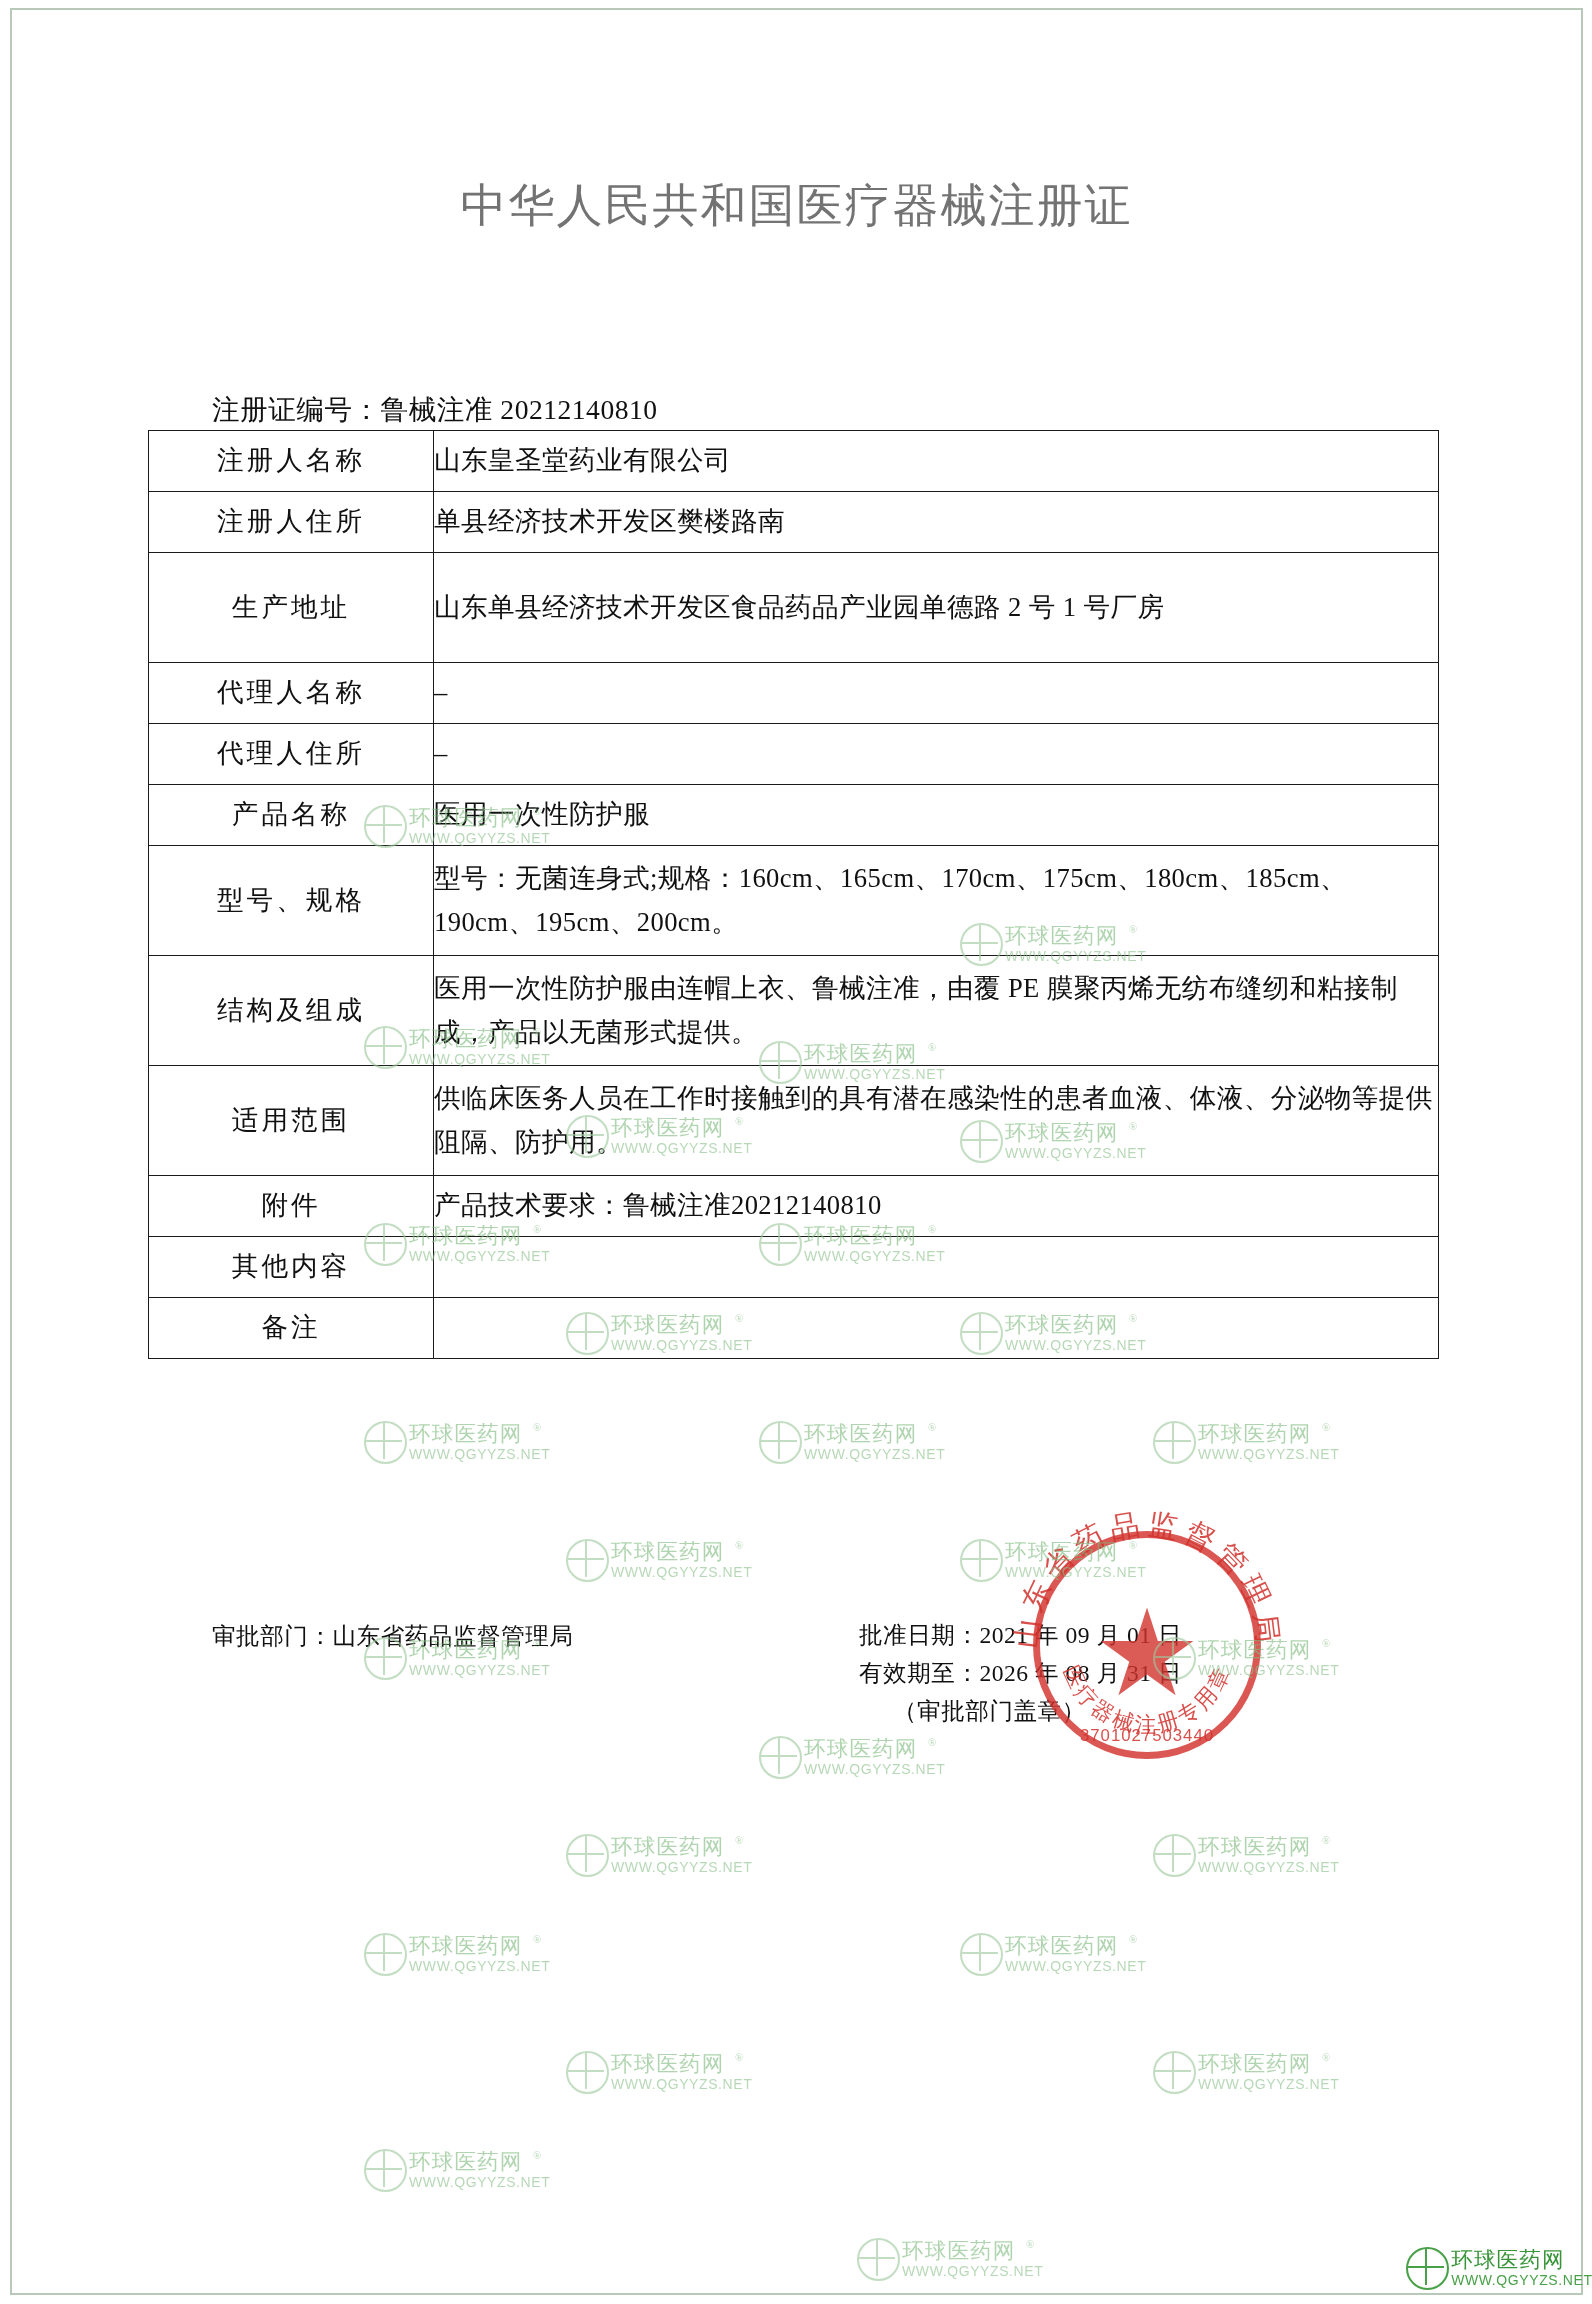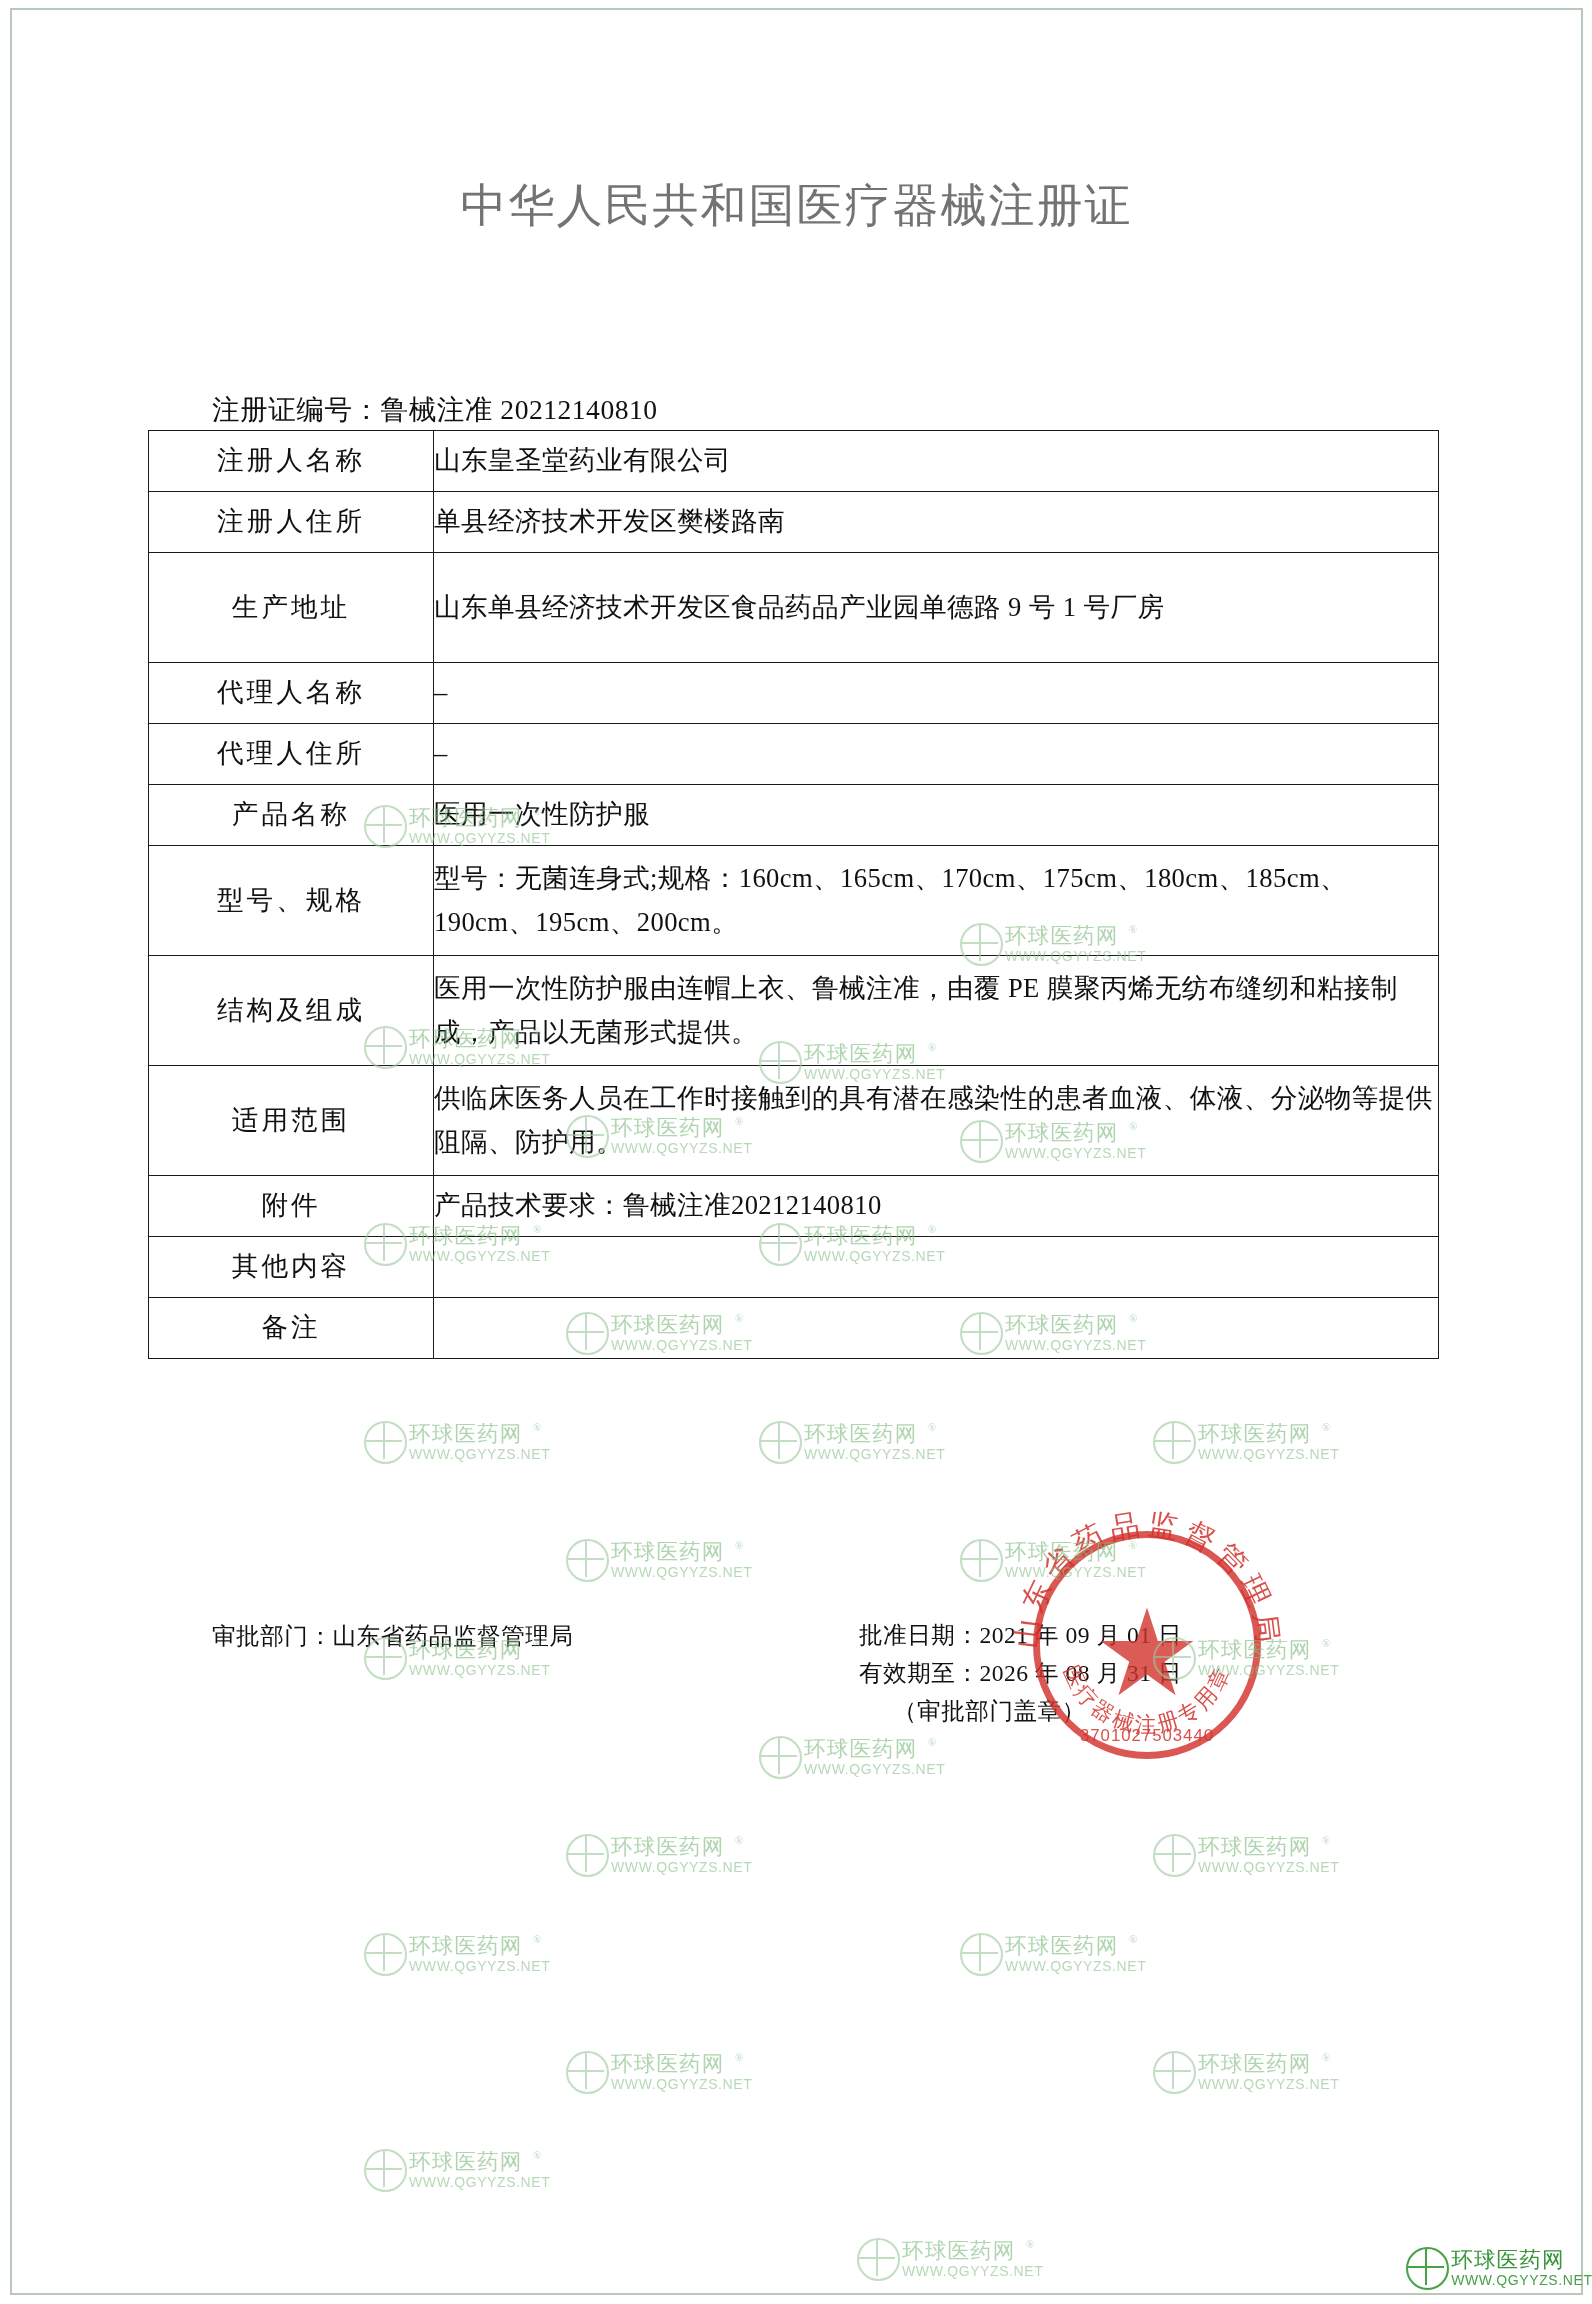--- a/index.html
+++ b/index.html
@@ -203,21 +203,21 @@
       <tr class="row-h1">
         <td class="label">注册人名称</td>
         <td class="value">山东皇圣堂药业有限公司</td>
       </tr>
       <tr class="row-h1">
         <td class="label">注册人住所</td>
         <td class="value">单县经济技术开发区樊楼路南</td>
       </tr>
       <tr class="row-h2">
         <td class="label">生产地址</td>
-        <td class="value">山东单县经济技术开发区食品药品产业园单德路 9 号 1 号厂房</td>
+        <td class="value">山东单县经济技术开发区食品药品产业园单德路 2 号 1 号厂房</td>
       </tr>
       <tr class="row-h1">
         <td class="label">代理人名称</td>
         <td class="value dash">–</td>
       </tr>
       <tr class="row-h1">
         <td class="label">代理人住所</td>
         <td class="value dash">–</td>
       </tr>
       <tr class="row-h1">

